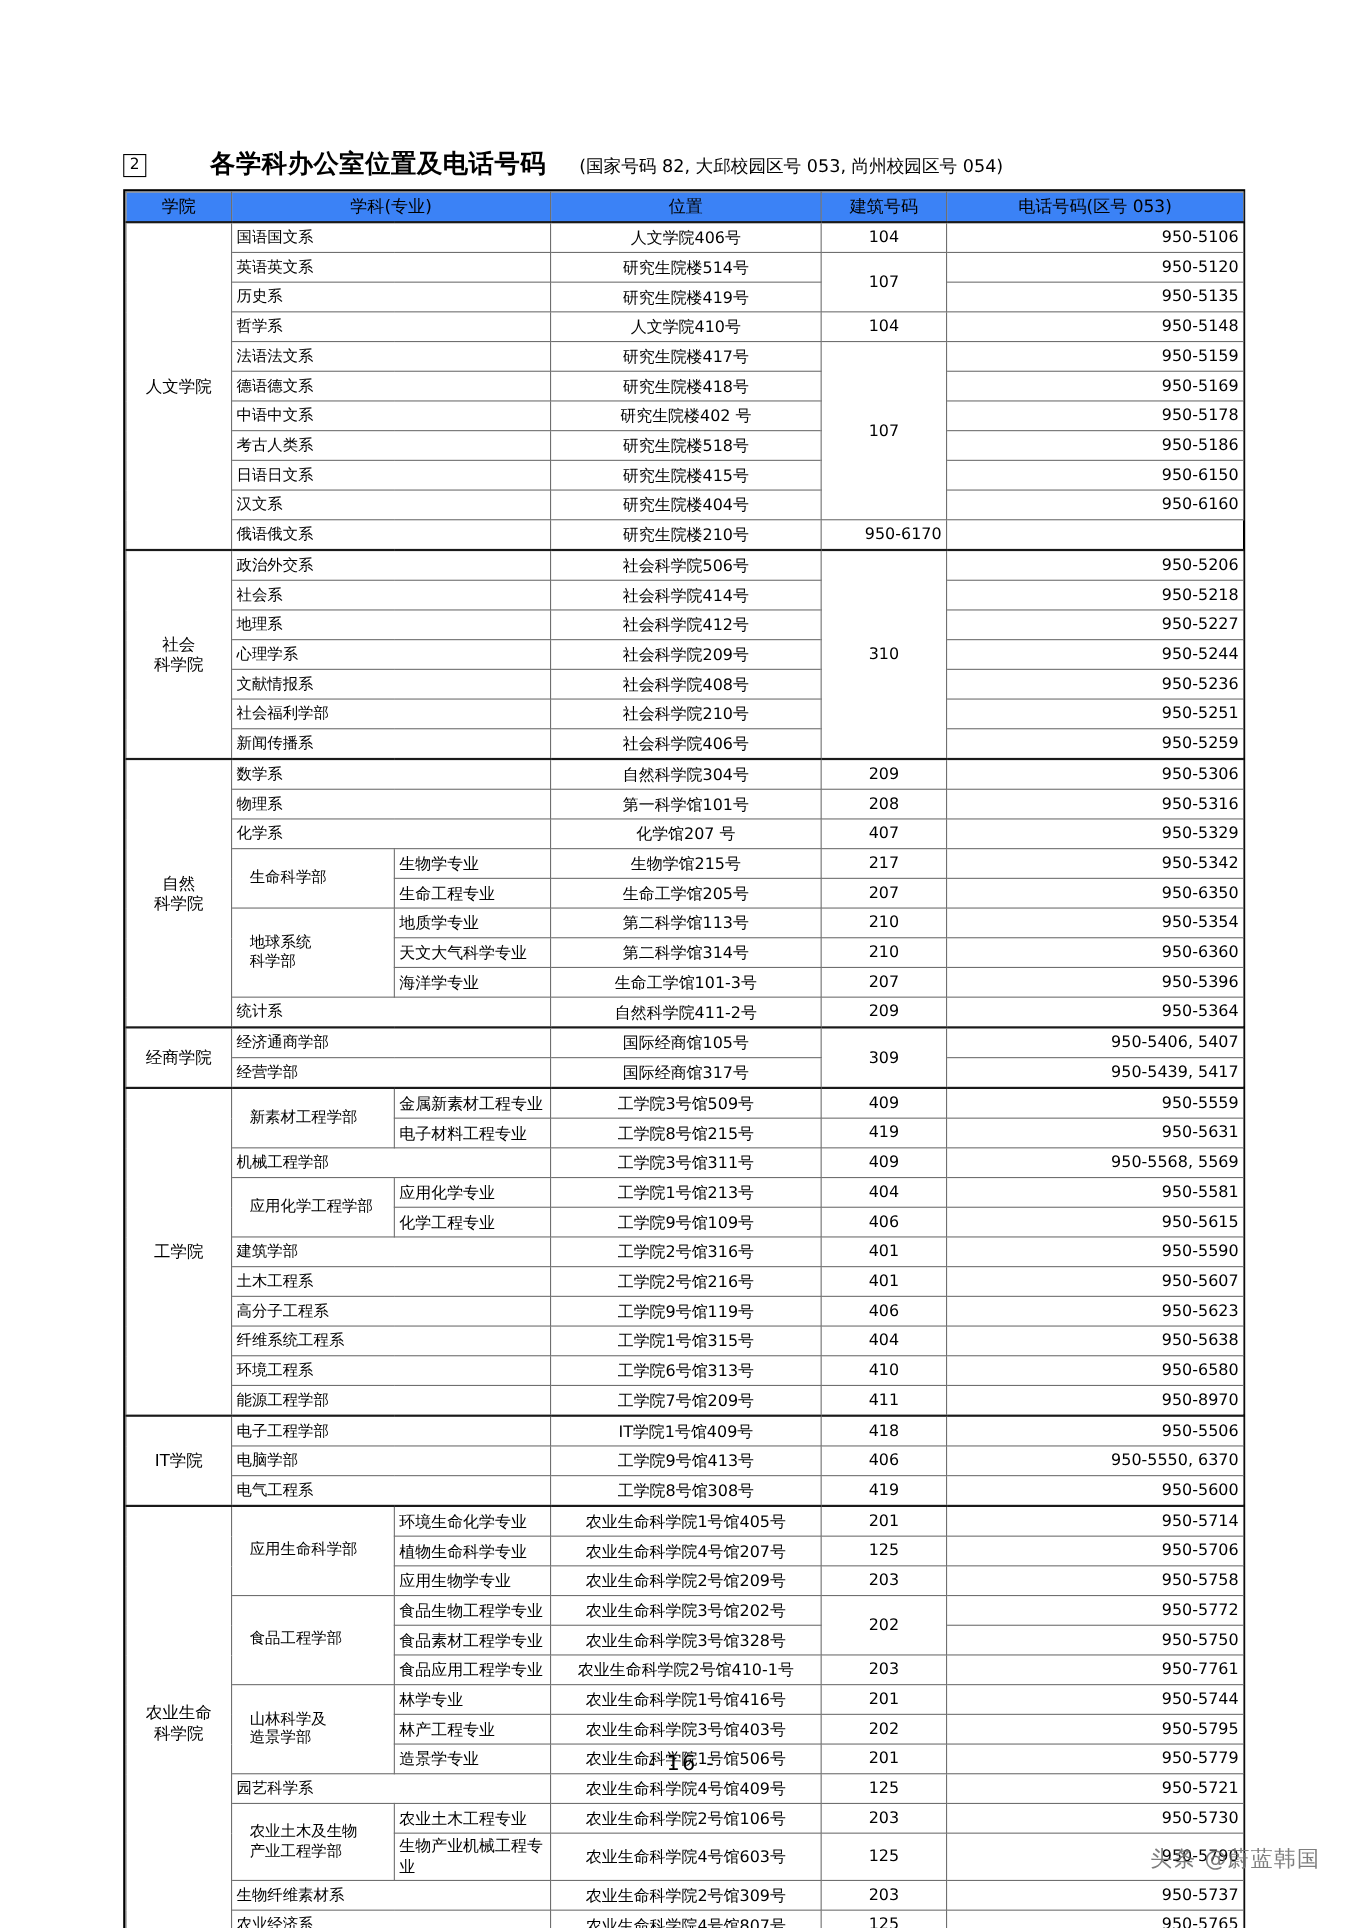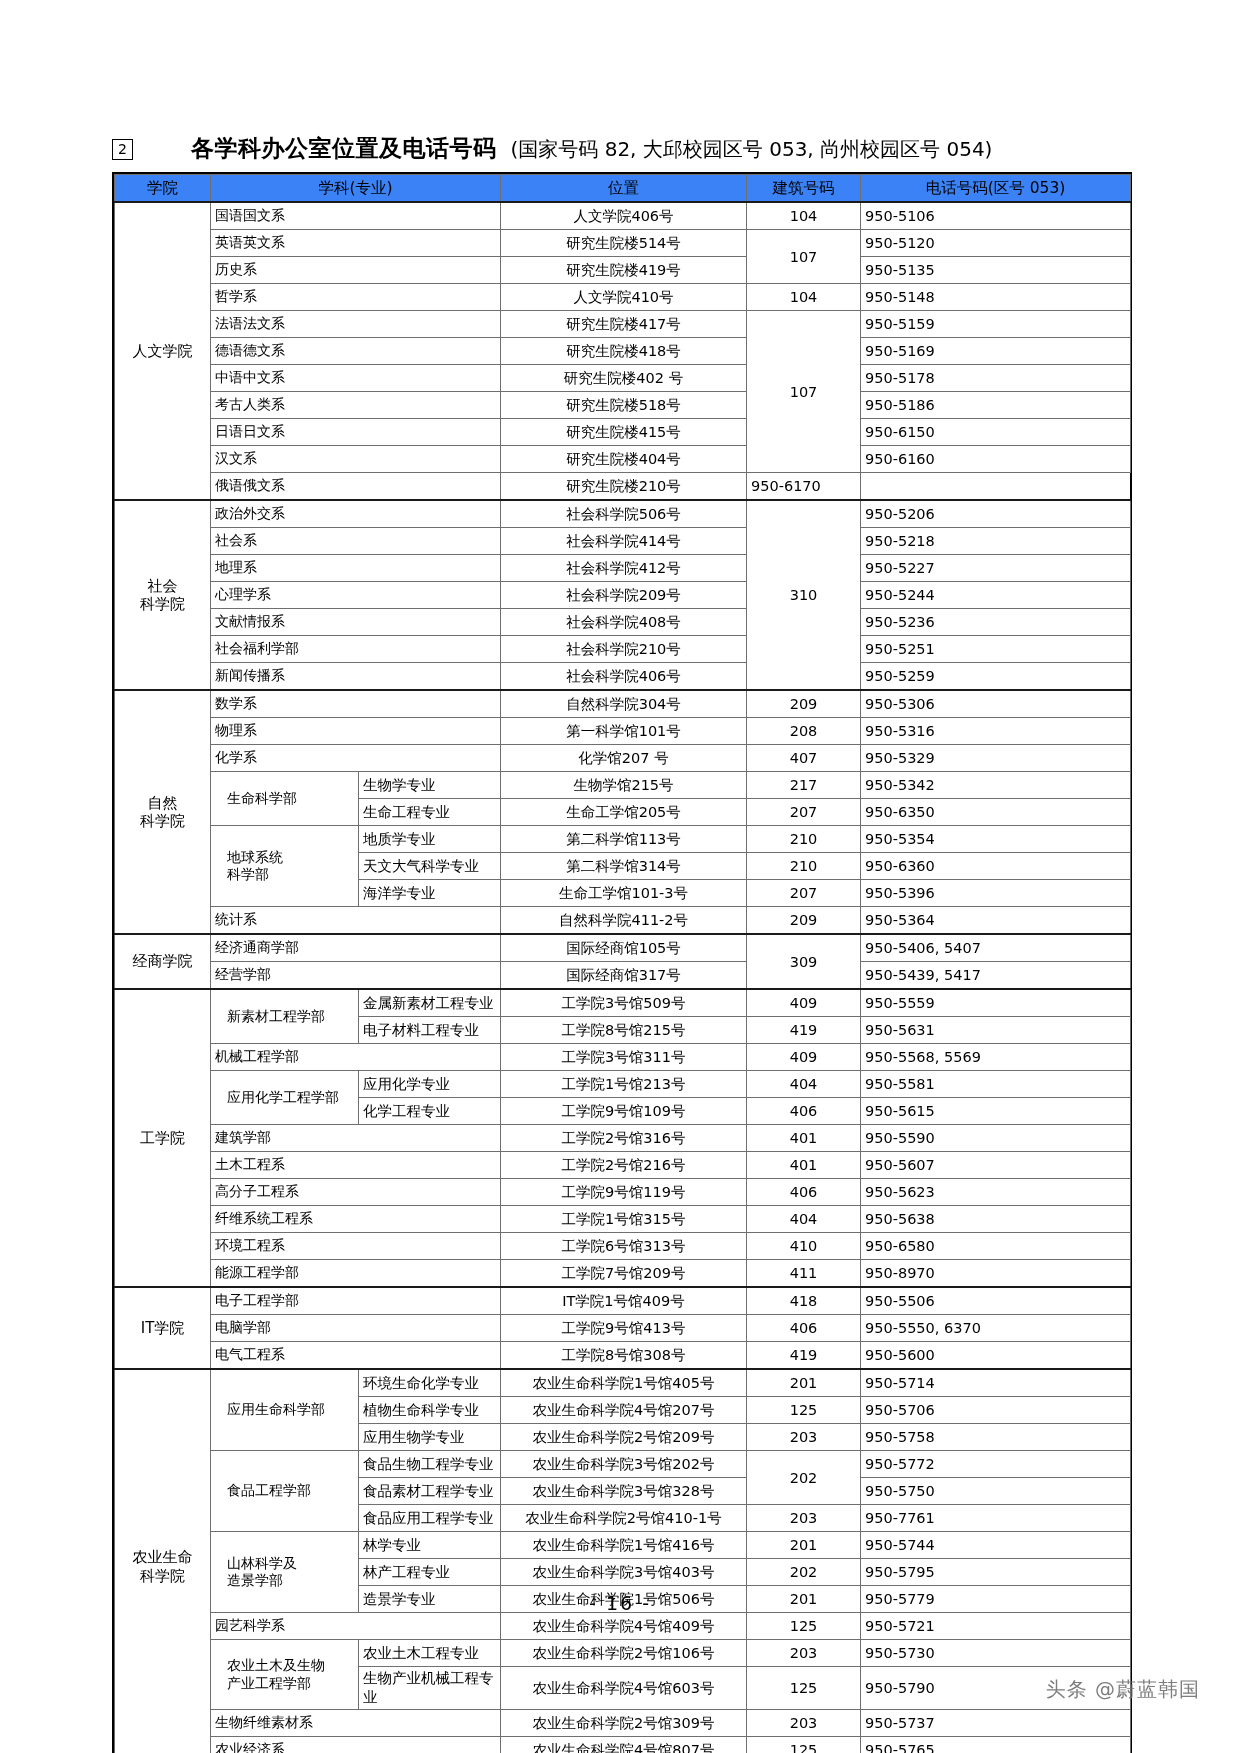--- a/index.html
+++ b/index.html
@@ -45,22 +45,22 @@
     top: -2px;
   }
   .title-main {
     font-size: 23px;
     font-weight: bold;
     letter-spacing: 0.5px;
     font-family: "DejaVu Sans", "Liberation Sans", sans-serif;
     margin-left: 48px;
   }
   .title-note {
-    font-size: 20px;
-    margin-left: 14px;
+    font-size: 16px;
+    margin-left: 30px;
     font-family: "DejaVu Sans", "Liberation Sans", sans-serif;
   }
 
   
   .tbl-wrap {
     position: absolute;
     left: 112px;
     top: 172px;
     width: 1016px;
   }
@@ -125,21 +125,21 @@
     text-align: center;
     font-family: "DejaVu Sans", "Liberation Sans", sans-serif;
     font-size: 14.5px;
   }
   td.bno {
     text-align: center;
     font-family: "DejaVu Sans", "Liberation Sans", sans-serif;
     font-size: 14.5px;
   }
   td.tel {
-    text-align: left;
+    text-align: right;
     font-family: "DejaVu Sans", "Liberation Sans", sans-serif;
     font-size: 14.5px;
   }
   tr.group-start > td { border-top: 2px solid #1a1a1a; }
 
   
   .pagenum {
     position: absolute;
     left: 0;
     top: 1592px;

